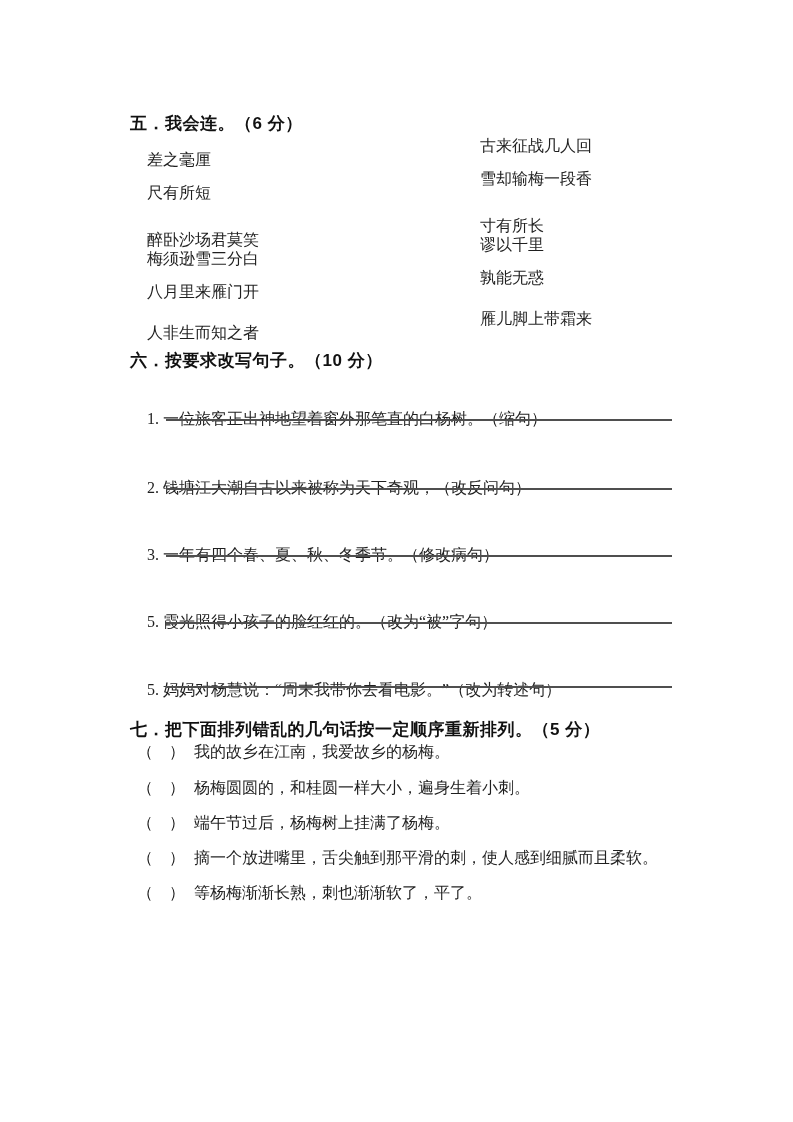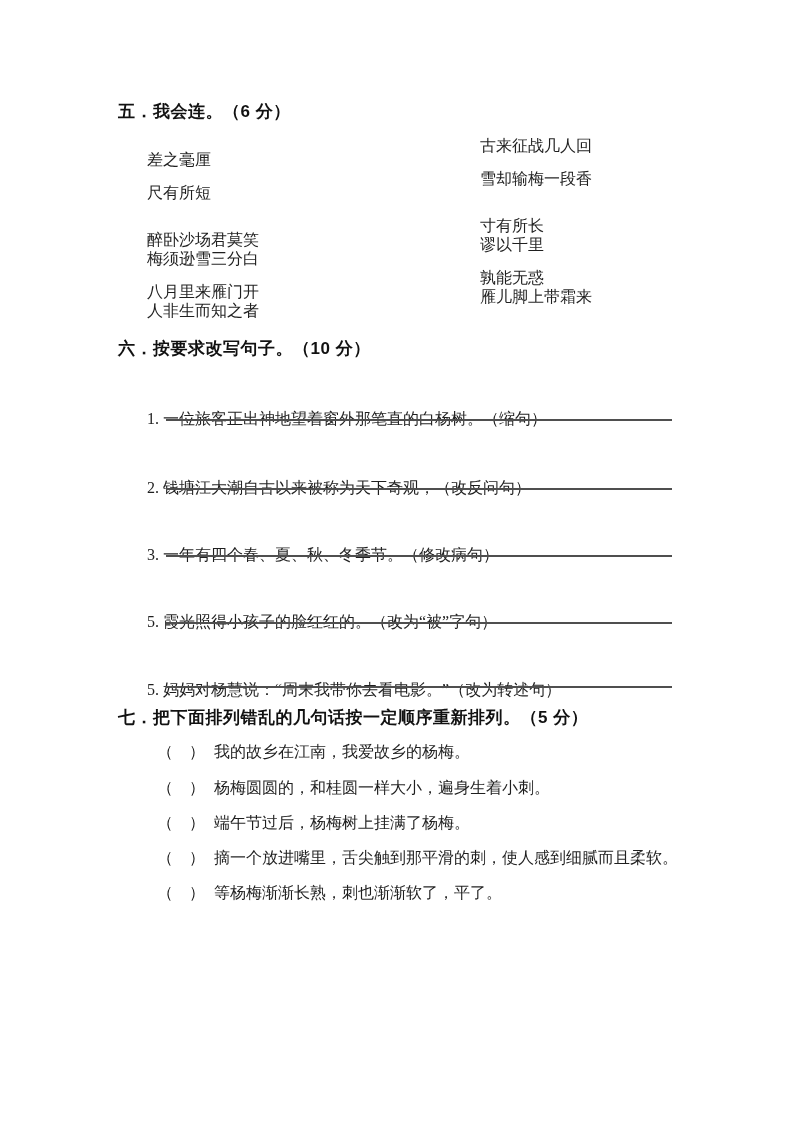--- a/index.html
+++ b/index.html
@@ -12,21 +12,21 @@
     width: 793px;
     height: 1122px;
     background: #ffffff;
     font-family: "Liberation Serif", "DejaVu Serif", serif;
     color: #1f1f1f;
     overflow: hidden;
   }
   .sec-heading {
     position: absolute;
     left: 118px;
-    margin: 0;
+    margin: 12px;
     font-family: "Liberation Sans", "DejaVu Sans", sans-serif;
     font-weight: 700;
     font-size: 17px;
     line-height: 23px;
     color: #111111;
     letter-spacing: 0.5px;
     white-space: nowrap;
   }
   .match-row {
     position: absolute;
@@ -57,21 +57,21 @@
   }
   .answer-line {
     position: absolute;
     left: 166px;
     width: 506px;
     height: 0;
     border-top: 2px solid #4f4f4f;
   }
   .order-item {
     position: absolute;
-    left: 157px;
+    left: 137px;
     font-size: 16px;
     line-height: 21px;
     white-space: nowrap;
   }
   .bracket {
     margin-right: 9px;
   }
 </style>
 </head>
 <body>
@@ -93,21 +93,21 @@
     <span class="match-right">寸有所长</span>
   </div>
   <div class="match-row" style="top:234px">
     <span class="match-left">梅须逊雪三分白</span>
     <span class="match-right">谬以千里</span>
   </div>
   <div class="match-row" style="top:267px">
     <span class="match-left">八月里来雁门开</span>
     <span class="match-right">孰能无惑</span>
   </div>
-  <div class="match-row" style="top:286px">
+  <div class="match-row" style="top:308px">
     <span class="match-left">人非生而知之者</span>
     <span class="match-right">雁儿脚上带霜来</span>
   </div>
 
   <h2 class="sec-heading" style="top:337px">六．按要求改写句子。（10 分）</h2>
 
   <div class="question" style="top:369px">1. 一位旅客正出神地望着窗外那笔直的白杨树。（缩句）</div>
   <div class="answer-line" style="top:419px"></div>
 
   <div class="question" style="top:438px">2. 钱塘江大潮自古以来被称为天下奇观，（改反问句）</div>

